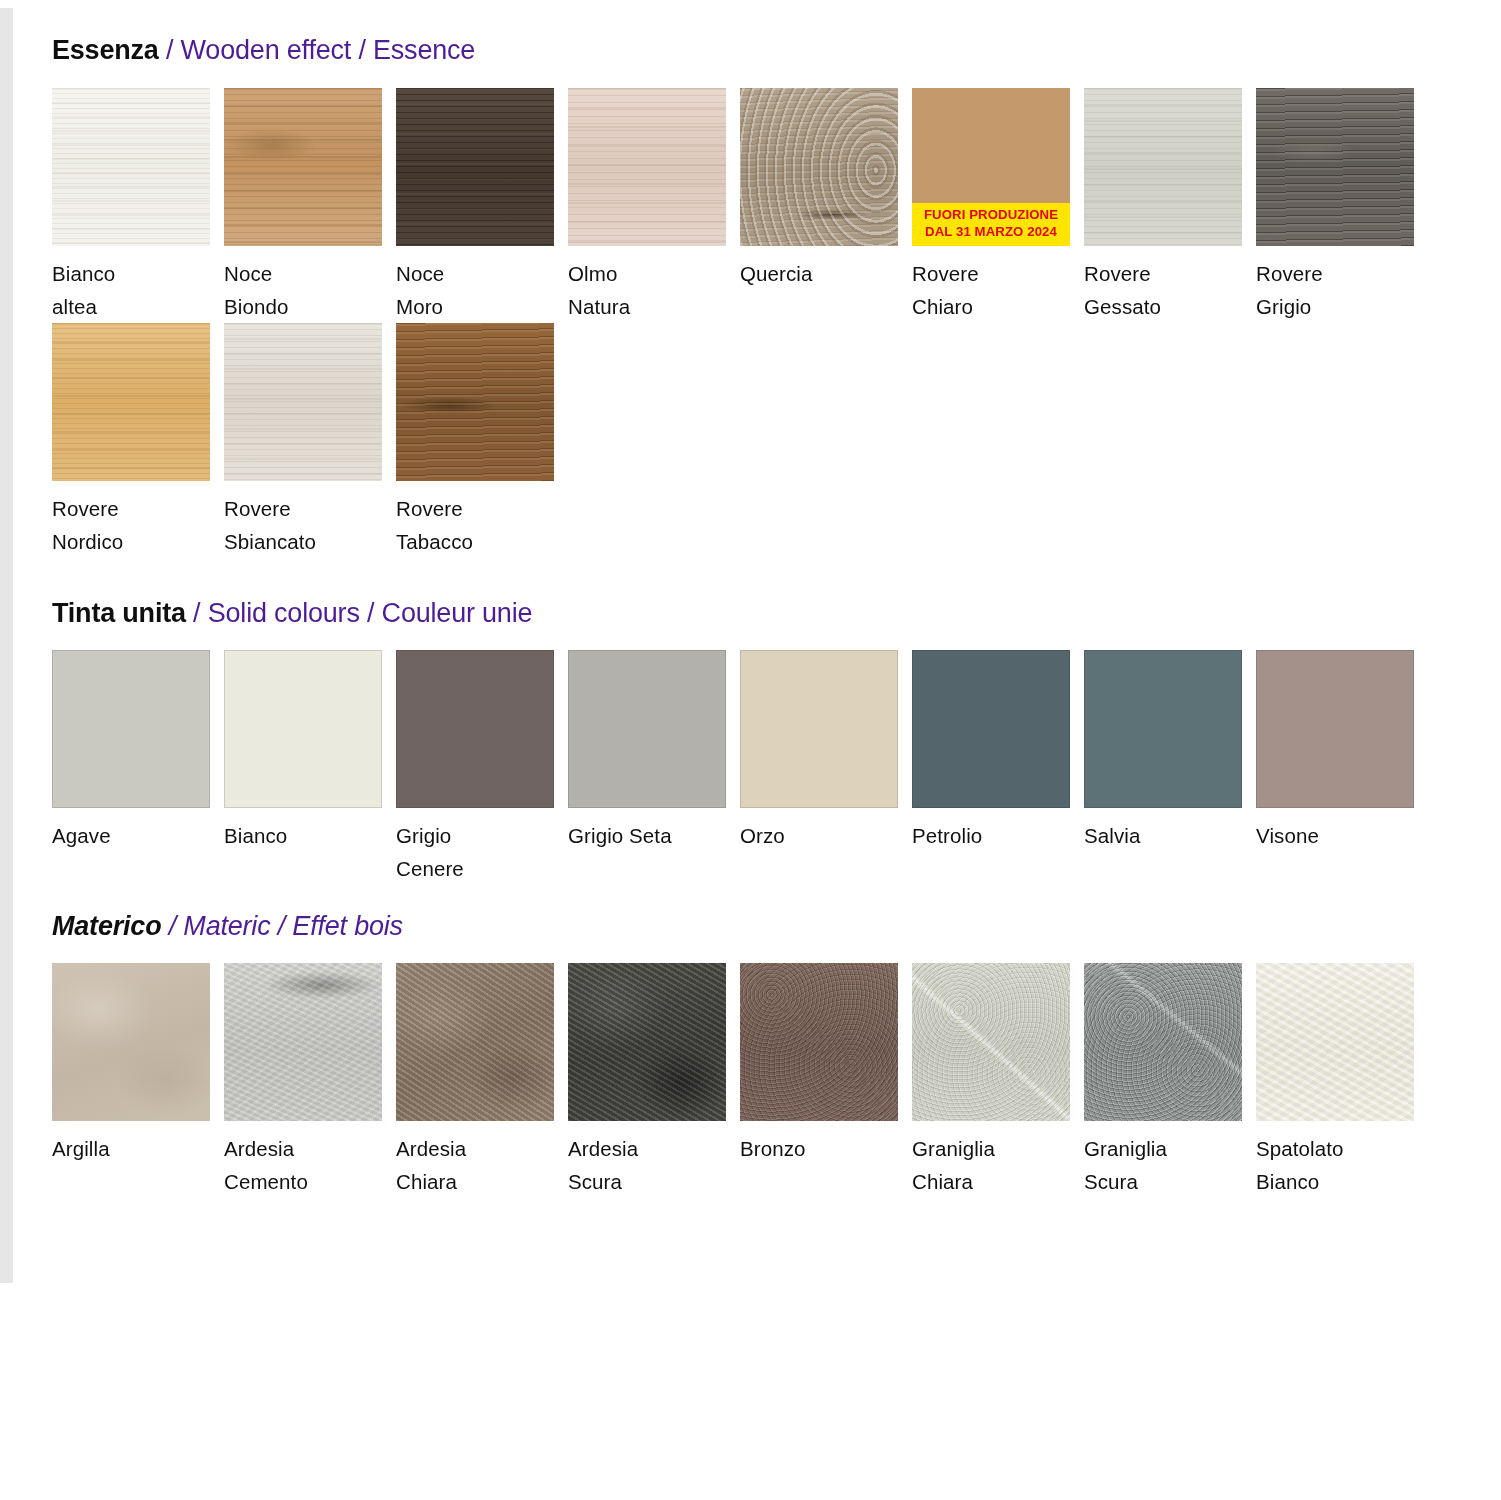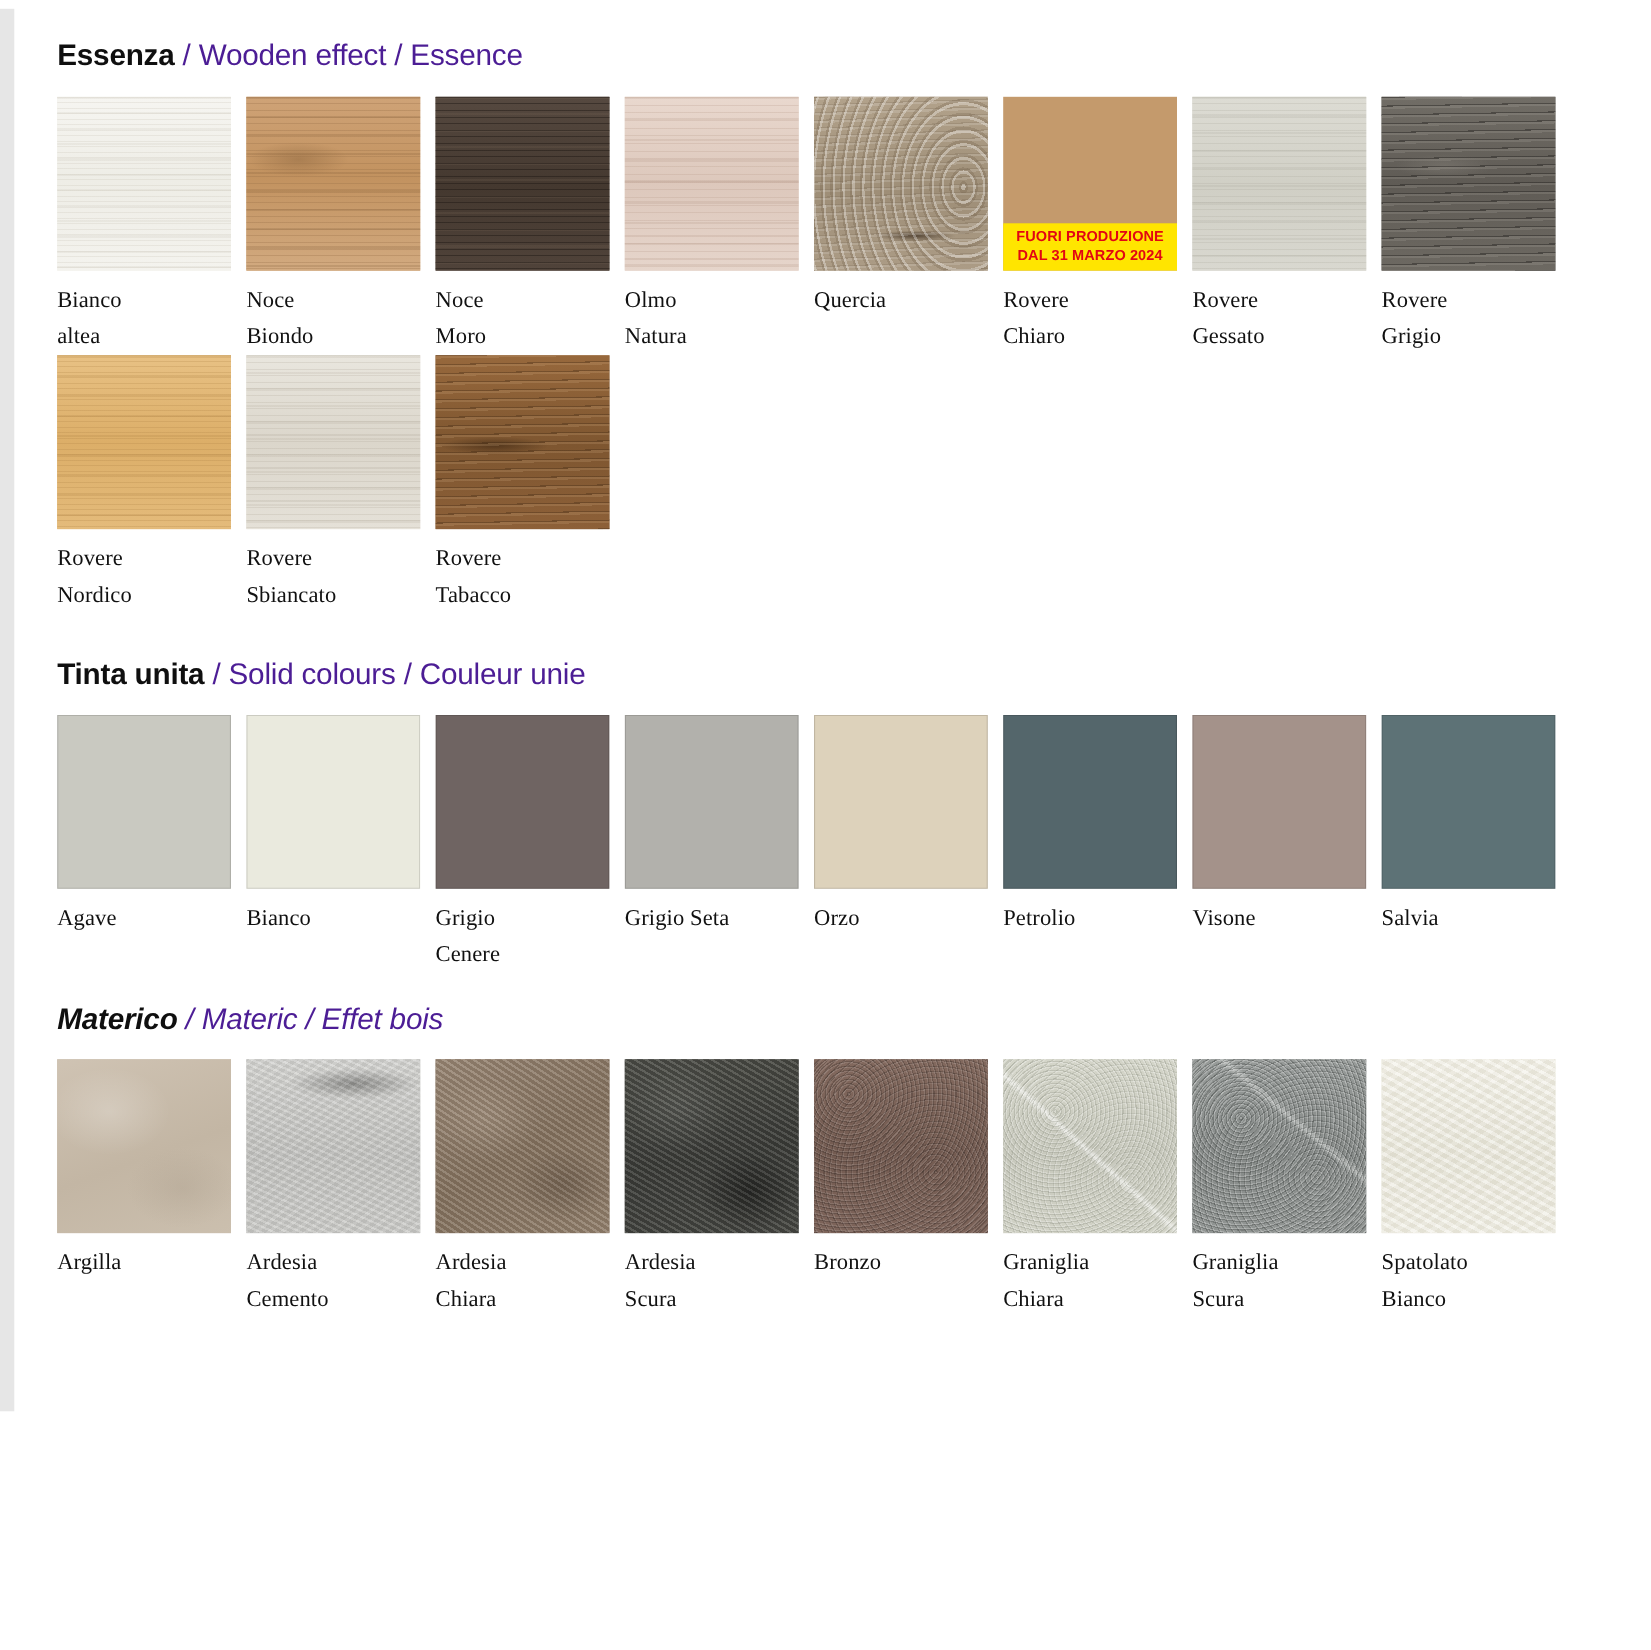--- a/index.html
+++ b/index.html
@@ -72,21 +72,20 @@
 
   .label {
     font-size: 20.5px;
     line-height: 1.62;
     color: #111111;
     margin-top: 11px;
     padding-right: 6px;
     letter-spacing: 0.1px;
     font-weight: 400;
     white-space: pre-line;
-    font-family: Liberation Serif, serif;
   }
 
   
   .badge {
     position: absolute;
     left: 0;
     right: 0;
     bottom: 0;
     background: #ffe500;
     color: #e20613;
@@ -463,29 +462,29 @@
         <div class="label">Orzo</div>
       </div>
       <div class="cell">
         <div class="swatch-wrap">
           <div class="swatch bordered" style="background-color: rgb(84, 102, 107);"></div>
         </div>
         <div class="label">Petrolio</div>
       </div>
       <div class="cell">
         <div class="swatch-wrap">
+          <div class="swatch bordered" style="background-color: rgb(93, 114, 118);"></div>
+        </div>
+        <div class="label">Salvia</div>
+      </div>
+      <div class="cell">
+        <div class="swatch-wrap">
           <div class="swatch bordered" style="background-color: rgb(164, 146, 138);"></div>
         </div>
         <div class="label">Visone</div>
-      </div>
-      <div class="cell">
-        <div class="swatch-wrap">
-          <div class="swatch bordered" style="background-color: rgb(93, 114, 118);"></div>
-        </div>
-        <div class="label">Salvia</div>
       </div>
     </div>
 
   <div class="row-spacer" style="height:26px"></div>
 
   <div class="section-head sec-materico">
     <span class="it">Materico</span><span class="tr"> / Materic / Effet bois</span>
   </div>
   <div class="grid" id="grid-materico">
       <div class="cell">

